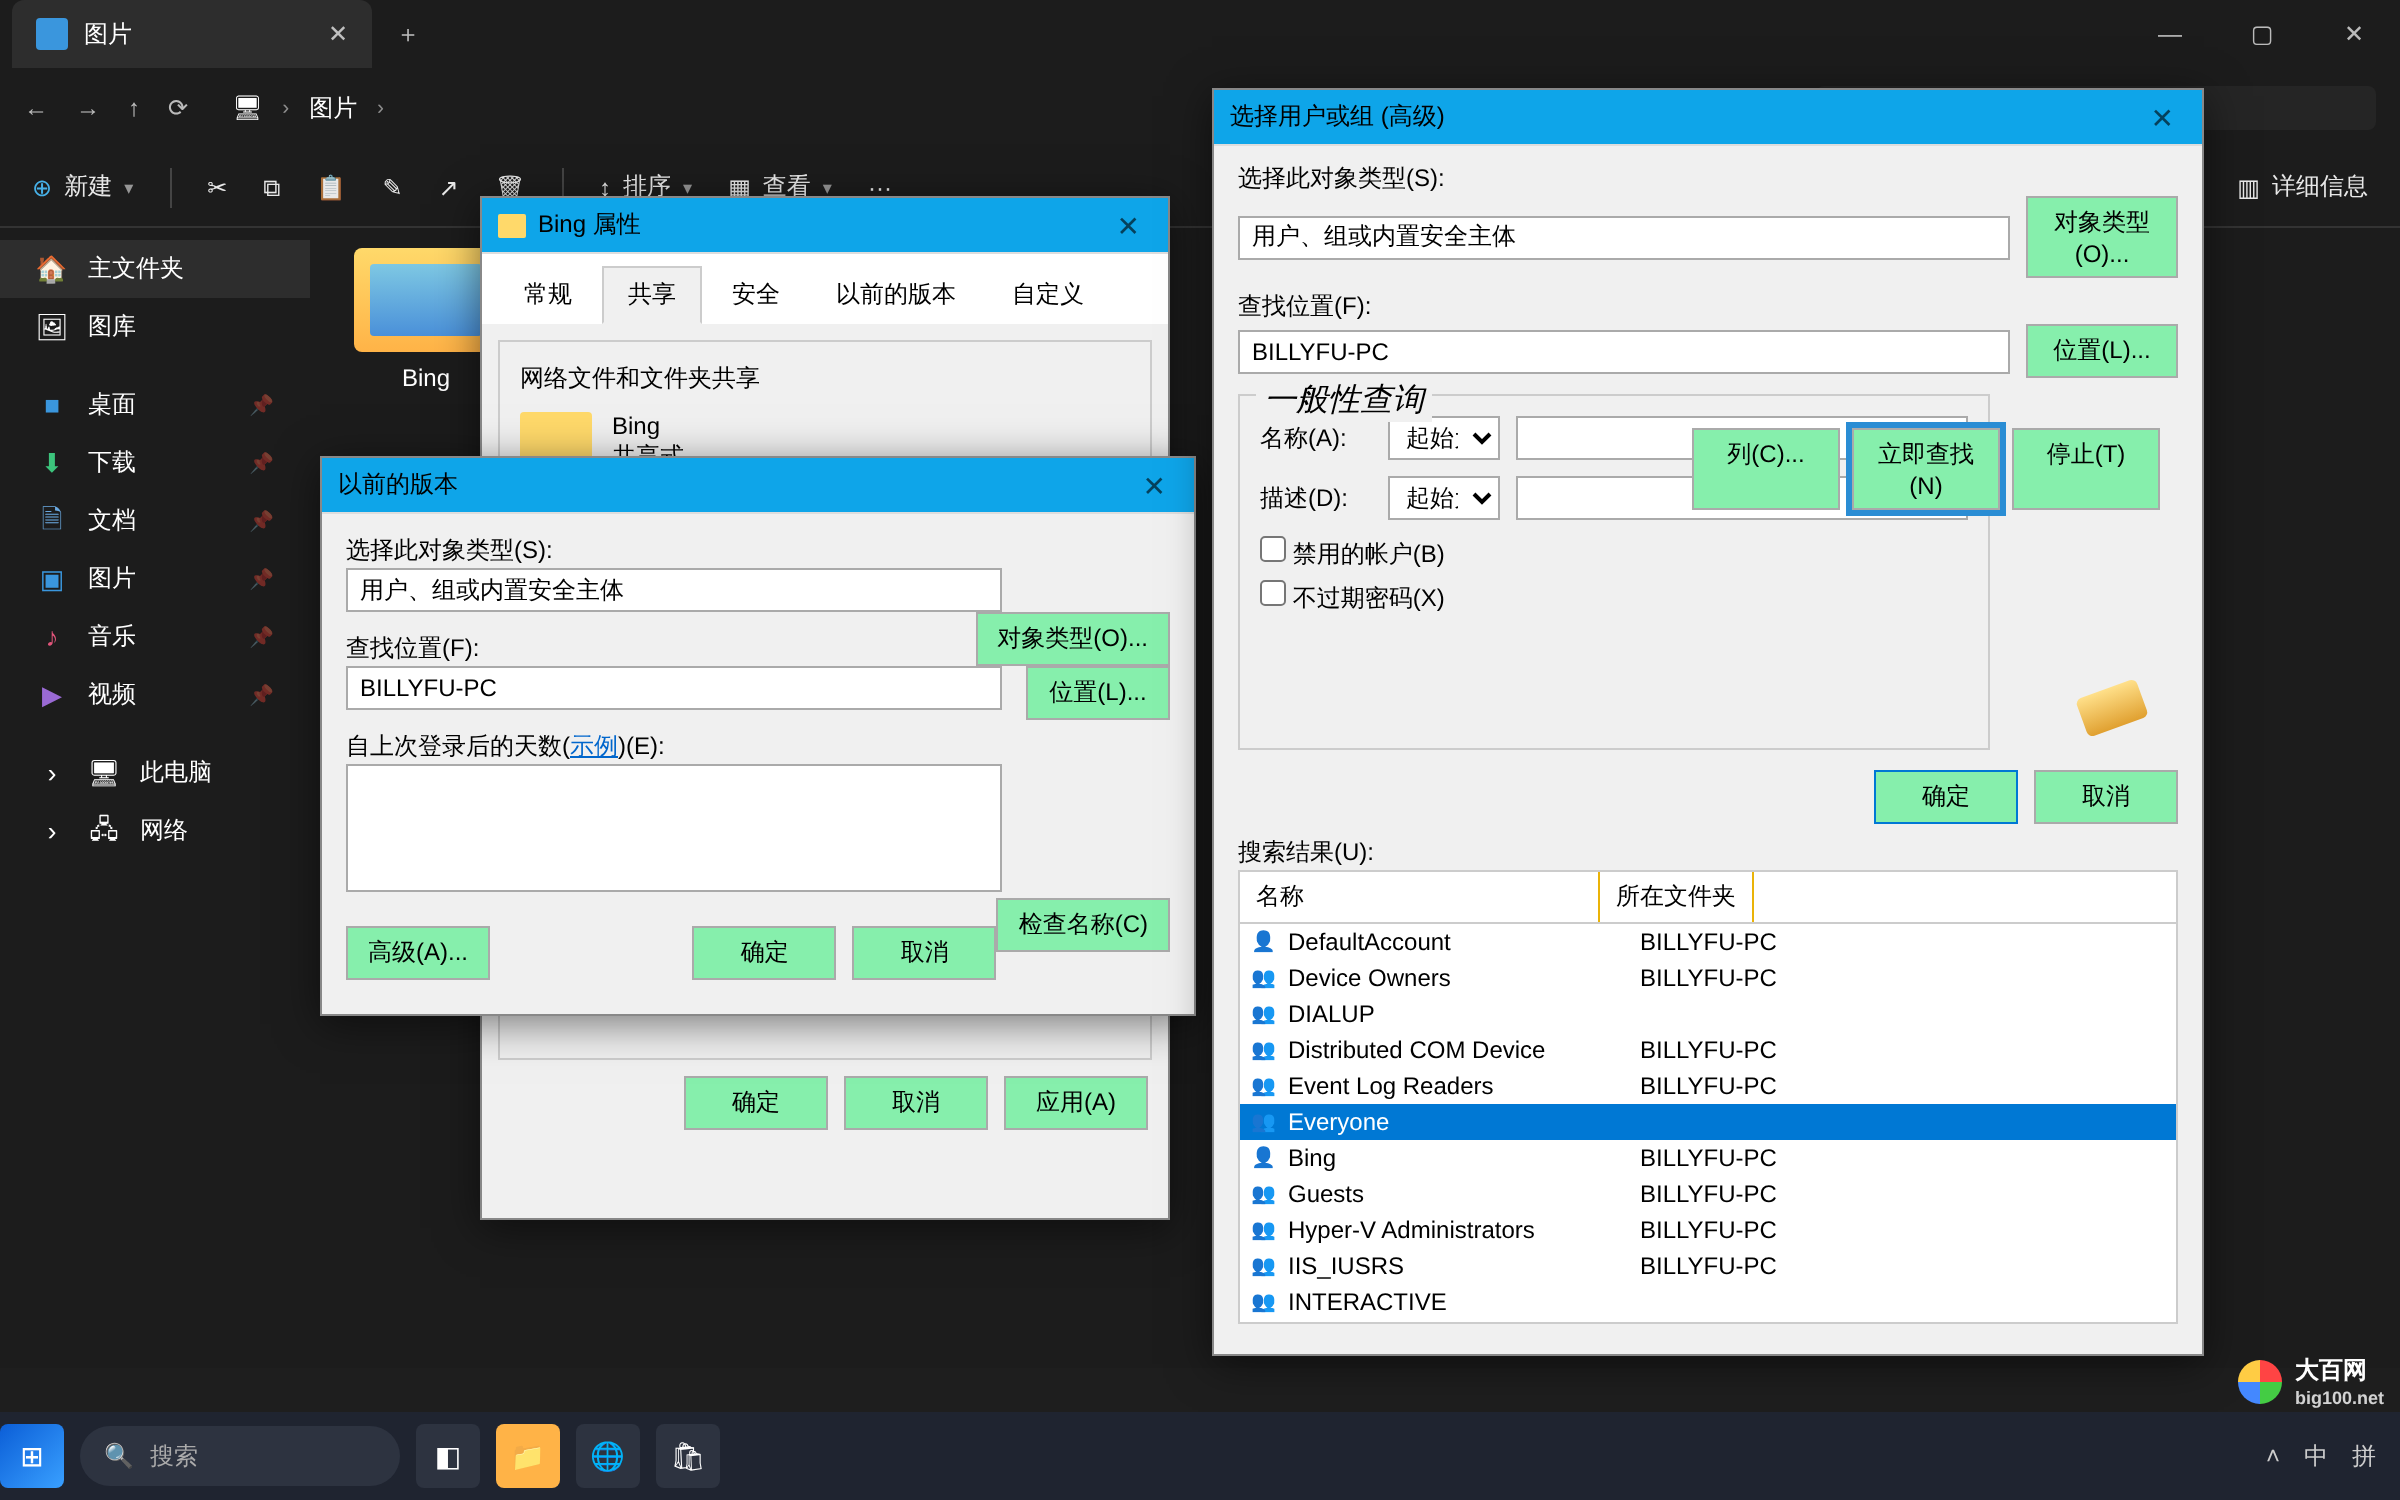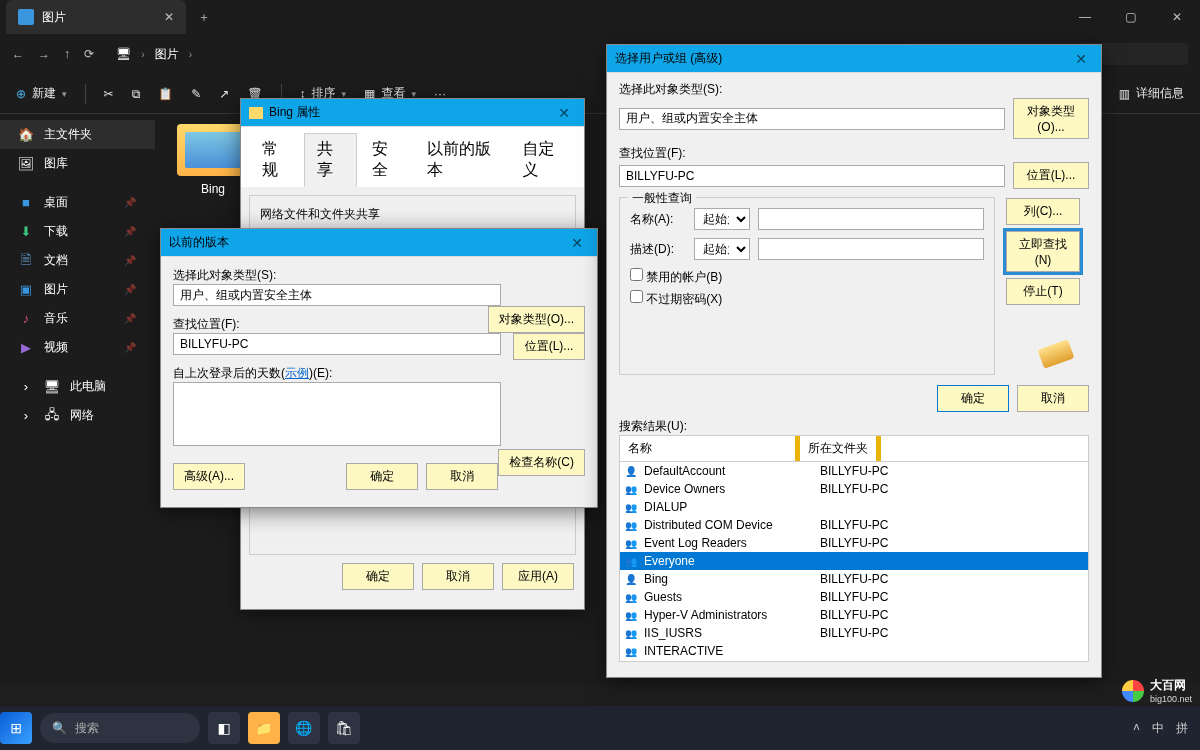--- a/index.html
+++ b/index.html
@@ -35,75 +35,75 @@
 .status{position:absolute;left:0;bottom:0;width:100%;height:26px;background:#1c1c1c;color:#ccc;display:flex;align-items:center;padding:0 12px;gap:12px;font-size:11px;border-top:1px solid #333;}
 .status-right{margin-left:auto;display:flex;gap:6px;}
 
 
 .dlg{position:absolute;background:#f0f0f0;border:1px solid #888;box-shadow:0 4px 20px rgba(0,0,0,.5);color:#000;}
 .dlg-title{height:28px;background:#0ea5e9;display:flex;align-items:center;padding:0 8px;font-size:12px;border-bottom:1px solid #ddd;}
 .dlg-close{margin-left:auto;opacity:.6;font-size:14px;padding:0 6px;}
 .dlg label{font-size:12px;}
 .dlg input[type=text]{border:1px solid #aaa;padding:3px 6px;font-size:12px;background:#fff;}
 .dlg select{border:1px solid #aaa;padding:2px 4px;font-size:12px;background:#fff;}
-.wbtn{background:#fef9c3;border:1px solid #aaa;padding:4px 10px;font-size:12px;min-width:72px;text-align:center;}
+.wbtn{background:#86efac;border:1px solid #aaa;padding:4px 10px;font-size:12px;min-width:72px;text-align:center;}
 .wbtn.primary{border:1px solid #0078d4;}
 
 
 .dlg-props{left:240px;top:98px;width:345px;height:512px;}
 .tabs{display:flex;padding:6px 8px 0;gap:2px;background:#fff;}
-.ptab{padding:5px 12px;font-size:16px;border:1px solid transparent;}
+.ptab{padding:5px 12px;font-size:12px;border:1px solid transparent;}
 .ptab.active{background:#f0f0f0;border:1px solid #ccc;border-bottom-color:#f0f0f0;}
 .share-box{border:1px solid #ccc;margin:8px;padding:10px;height:360px;background:#f0f0f0;}
 .share-row{display:flex;gap:10px;margin-top:8px;}
 .share-ico{width:36px;height:30px;background:#ffd96a;border-radius:2px;}
 
 
 .dlg-sel{left:160px;top:228px;width:438px;height:280px;background:#f0f0f0;}
 .dlg-sel .body{padding:10px 12px;}
 .field-row{margin-bottom:10px;}
 .field-row input{width:328px;}
 .field-btn{float:right;}
 .link{color:#0066cc;text-decoration:underline;}
 
 
 .dlg-adv{left:606px;top:44px;width:496px;height:634px;background:#f0f0f0;}
 .dlg-adv .body{padding:8px 12px;}
 .adv-field-row{display:flex;align-items:center;margin-bottom:6px;}
 .adv-field-row input[type=text]{flex:1;margin-right:8px;}
 .adv-field-row .wbtn{width:76px;}
 .group-box{border:1px solid #ccc;margin-top:8px;padding:10px 10px 10px 10px;position:relative;}
-.group-box>.legend{position:absolute;top:-8px;left:8px;background:#f0f0f0;padding:0 4px;font-size:12px;}
+.group-box>.legend{position:absolute;top:-8px;left:8px;background:#f0f0f0;padding:0 4px;font-size:16px;font-style:italic;}
 .query-row{display:flex;align-items:center;margin-bottom:8px;gap:8px;}
 .query-row label{width:56px;}
 .query-row select{width:56px;}
 .query-row input{flex:1;}
-.side-btns{position:absolute;right:-86px;top:0;display:flex;flex-direction:column;gap:6px;}
+.side-btns{position:absolute;right:-86px;top:16px;display:flex;gap:6px;}
 .side-btns .wbtn{width:74px;}
 .hl{outline:3px solid #2a8dd4;}
 .keyimg{position:absolute;right:-78px;bottom:10px;width:32px;height:20px;background:linear-gradient(#ffe08a,#e0a030);border-radius:3px;transform:rotate(-20deg);}
 .dlg-adv .okrow{display:flex;gap:8px;justify-content:flex-end;margin:10px 0 6px;}
 .results-head{display:flex;font-size:12px;border:1px solid #ccc;background:#fff;}
-.results-head div{padding:4px 8px;border-right:5px solid #eab308;}
+.results-head div{padding:4px 8px;border-right:1px solid #eab308;}
 .results-head div:first-child{width:180px;}
 .results{border:1px solid #ccc;border-top:none;height:200px;overflow:auto;background:#fff;}
 .res-row{display:flex;align-items:center;padding:1px 4px;height:18px;font-size:12px;}
 .res-row.sel{background:#0078d4;color:#fff;}
 .res-row .ico{width:16px;height:14px;margin-right:4px;display:inline-flex;align-items:center;justify-content:center;font-size:10px;}
 .res-row .c1{width:176px;overflow:hidden;}
 .res-row .c2{flex:1;}
 
 
 .taskbar{position:absolute;left:0;bottom:0;width:100%;height:44px;background:#1f2430;display:flex;align-items:center;justify-content:center;gap:8px;}
 .taskbar .tb{width:32px;height:32px;background:#2d3340;border-radius:4px;display:flex;align-items:center;justify-content:center;color:#fff;font-size:14px;}
 .tb-search{width:160px;height:30px;background:#2d3340;border-radius:15px;display:flex;align-items:center;padding:0 12px;color:#aaa;gap:8px;}
 .tray{margin-left:auto;display:flex;align-items:center;gap:12px;color:#ccc;padding-right:12px;font-size:12px;}
 .watermark{position:absolute;right:8px;bottom:46px;color:#fff;font-size:18px;font-weight:bold;display:flex;align-items:center;gap:6px;}
 .watermark .logo{width:22px;height:22px;background:conic-gradient(#f44 0 25%,#4c4 0 50%,#48f 0 75%,#fc4 0);border-radius:50%;}
-.watermark small{display:block;font-size:9px;font-weight:normal;opacity:.8;}
+.watermark small{display:block;font-size:9px;font-weight:bold;opacity:.8;}
 </style>
 </head>
 <body>
 
 <div class="titlebar">
   <div class="tab">
     <span class="tab-icon"></span>
     <span>图片</span>
     <span class="tab-close">✕</span>
   </div>

